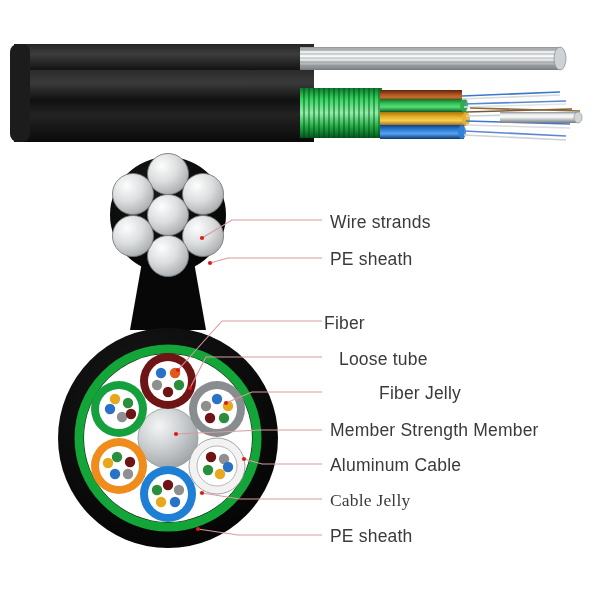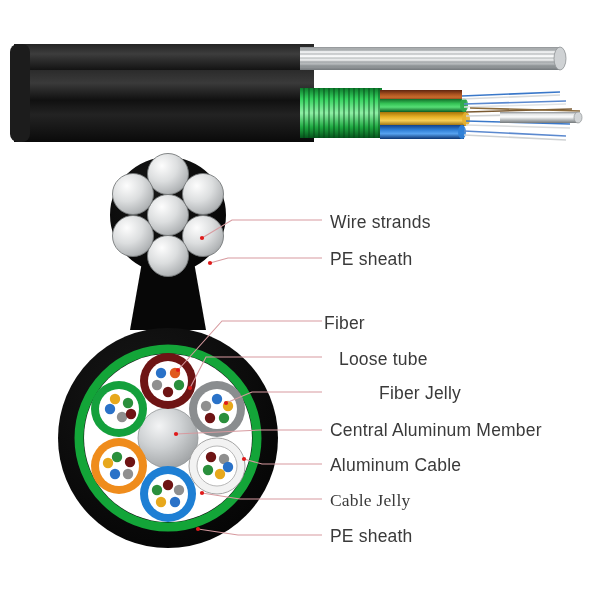--- a/index.html
+++ b/index.html
@@ -304,19 +304,19 @@
         <circle cx="198" cy="529" r="2.1" fill="#e01a1a"></circle>
       </g>
   </svg>
 
   <div id="labels">
       <div class="label-text" style="left: 330px; top: 214px;">Wire strands</div>
       <div class="label-text" style="left: 330px; top: 251px;">PE sheath</div>
       <div class="label-text" style="left: 324px; top: 315px;">Fiber</div>
       <div class="label-text" style="left: 339px; top: 351px;">Loose tube</div>
       <div class="label-text" style="left: 334px; top: 385px; margin-left: 45px;">Fiber Jelly</div>
-      <div class="label-text" style="left: 330px; top: 422px;">Central Aluminum Member</div>
+      <div class="label-text" style="left: 330px; top: 422px;">Member Strength Member</div>
       <div class="label-text" style="left: 330px; top: 457px;">Aluminum Cable</div>
       <div class="label-text" style="left: 330px; top: 492px; font-family: Liberation Serif, serif;">Cable Jelly</div>
       <div class="label-text" style="left: 330px; top: 528px;">PE sheath</div>
     </div>
 
 </div>
 
 </body></html>

